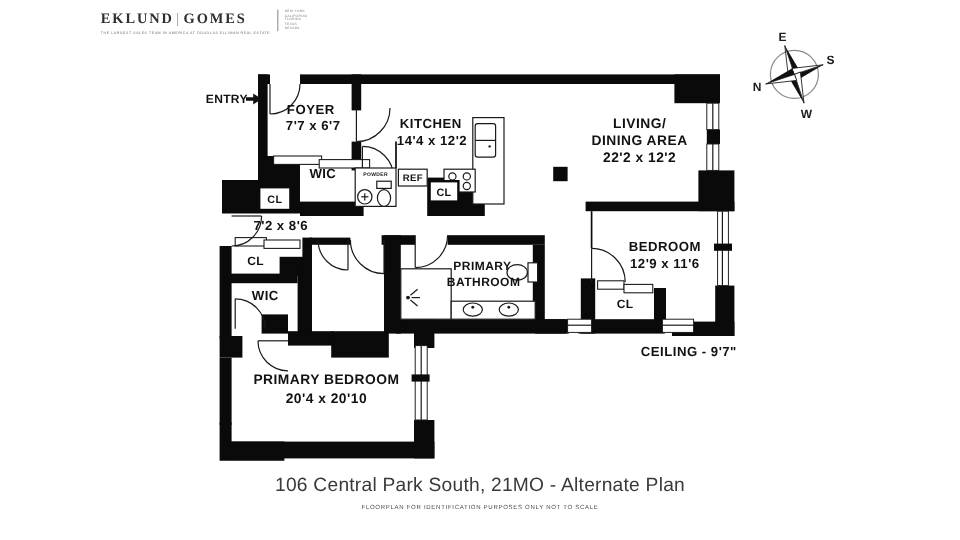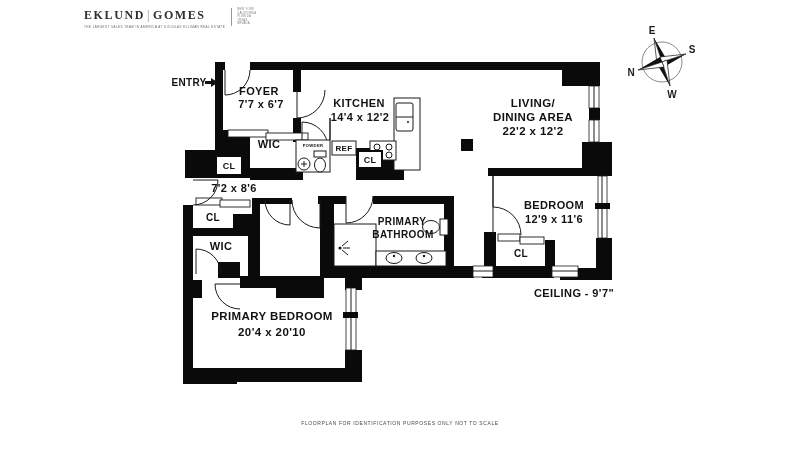--- a/index.html
+++ b/index.html
@@ -231,14 +231,15 @@
       <polygon points="638,70 662,62 664,67" fill="#fff" stroke="#111" stroke-width="0.7"></polygon>
       <g text-anchor="middle">
         <text class="compass-lbl" x="652" y="34" font-size="10">E</text>
         <text class="compass-lbl" x="692" y="53" font-size="10">S</text>
         <text class="compass-lbl" x="631" y="76" font-size="10">N</text>
         <text class="compass-lbl" x="672" y="98" font-size="10">W</text>
       </g>
     </g>
   </svg>
 
+  <div class="title">106 Central Park South, 21MO - Alternate Plan</div>
   <div class="disclaimer">FLOORPLAN FOR IDENTIFICATION PURPOSES ONLY NOT TO SCALE</div>
 </div>
 
 </body></html>

